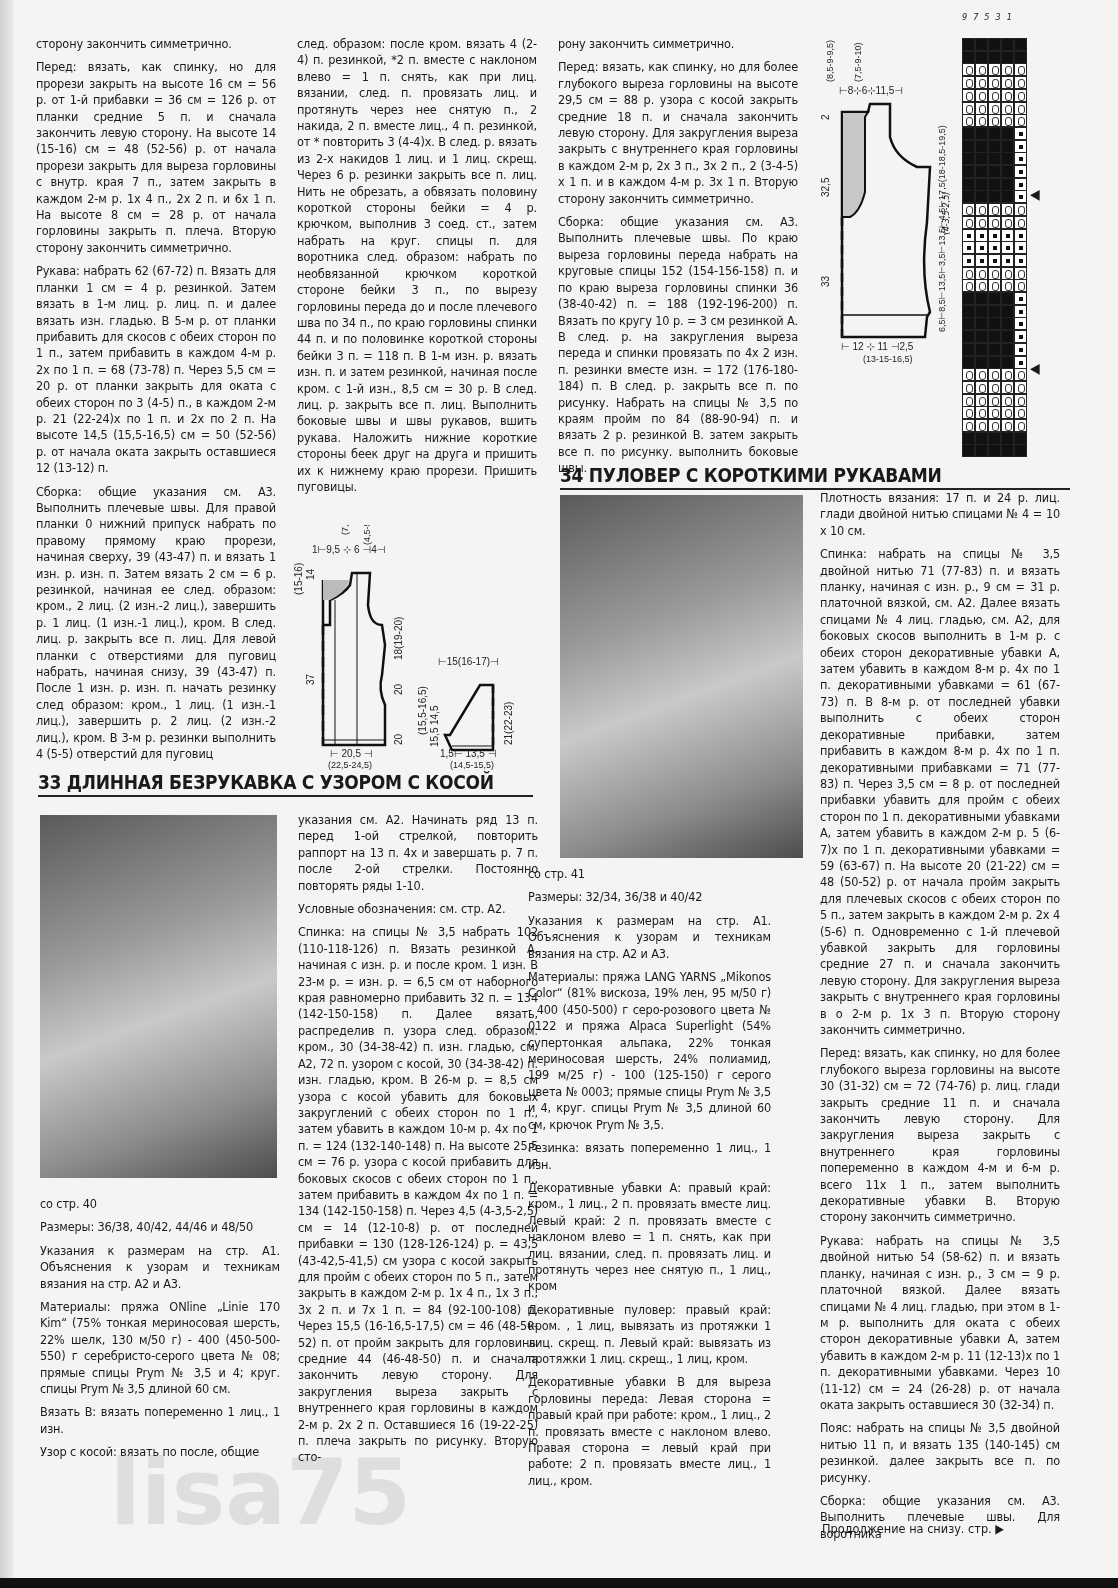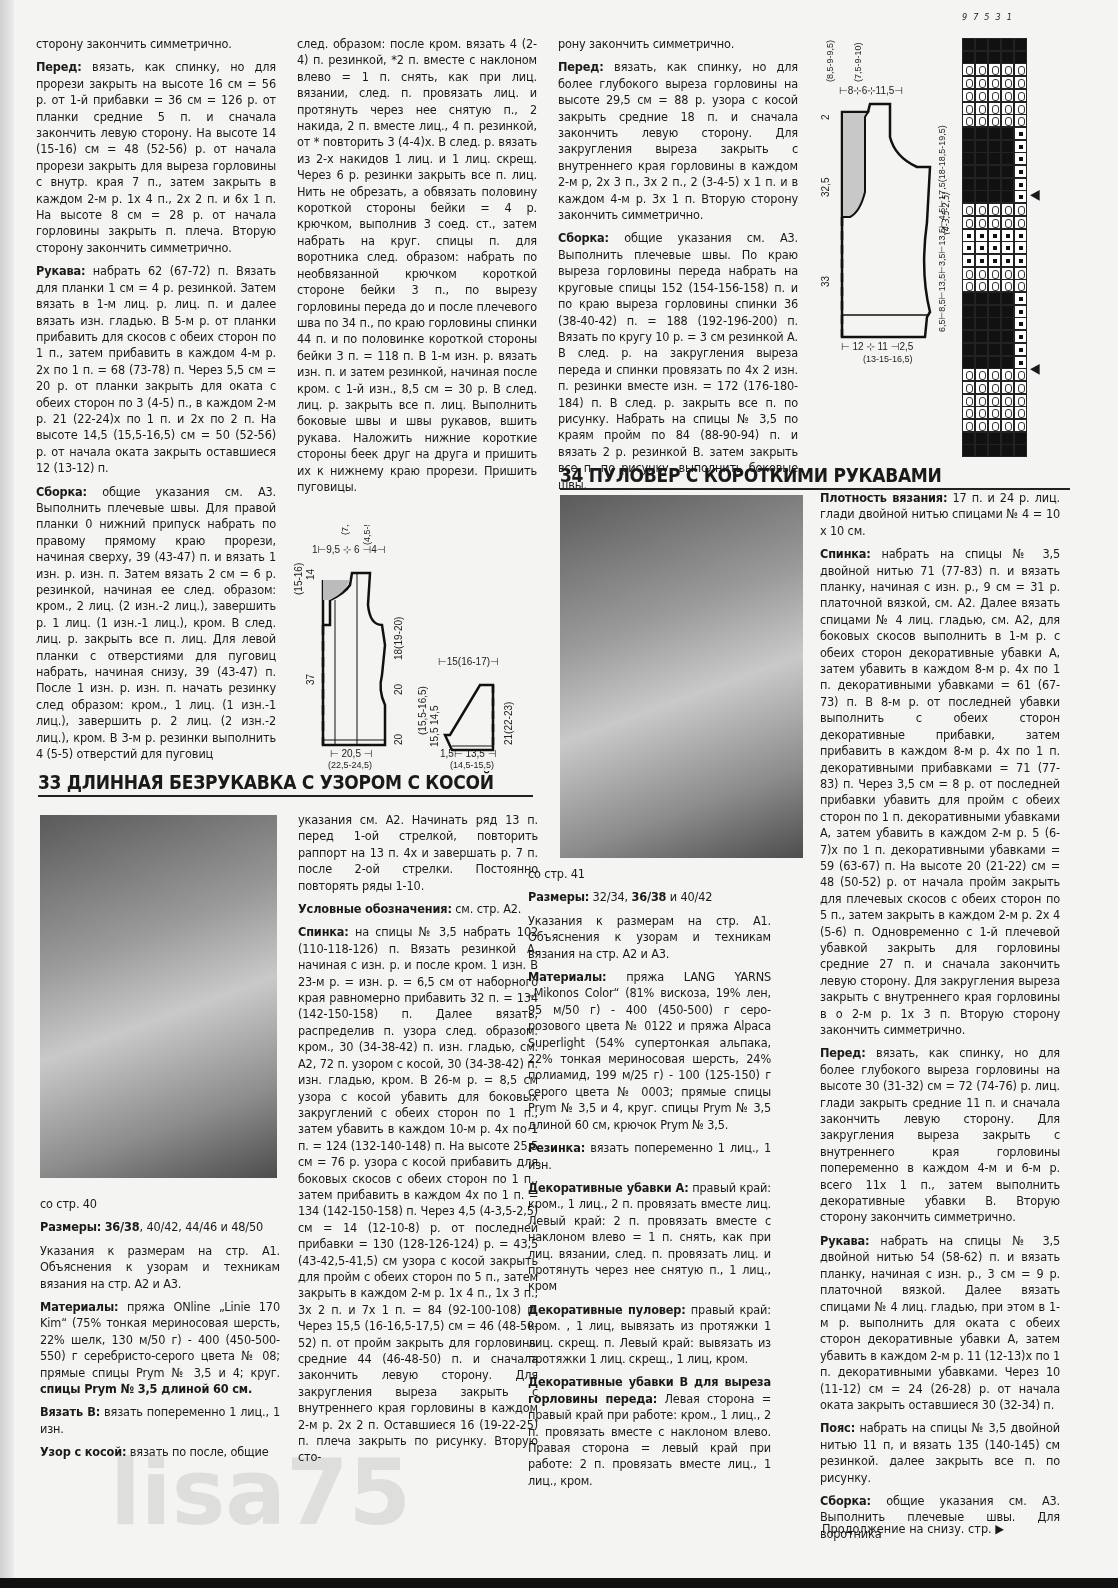--- a/index.html
+++ b/index.html
@@ -2,21 +2,21 @@
 <html><head>
 <meta charset="utf-8">
 <style>
   html,body{margin:0;padding:0;}
   body{width:1118px;height:1588px;background:#f4f4f2;position:relative;overflow:hidden;
        font-family:"DejaVu Sans Condensed","DejaVu Sans",sans-serif;color:#1a1a1a;}
   .page{position:absolute;left:0;top:0;width:1118px;height:1588px;}
   .spine{position:absolute;left:0;top:0;width:14px;height:1588px;background:linear-gradient(90deg,#cfcfcf,#ececec);}
   .col{position:absolute;font-size:12.6px;line-height:16.4px;letter-spacing:-0.15px;text-align:justify;}
   .col p{margin:0 0 7px 0;}
-  .col b{font-weight:bold;}
+  .col b{font-weight:normal;}
   .title{position:absolute;font-weight:bold;font-size:19px;letter-spacing:-0.3px;white-space:nowrap;
          border-bottom:2px solid #222;padding-bottom:2px;}
   .photo{position:absolute;background:linear-gradient(160deg,#5a5a5a 0%,#9a9a9a 35%,#c9c9c9 55%,#8c8c8c 80%,#4d4d4d 100%);}
   .fig{position:absolute;}
   .footer-next{position:absolute;font-size:12.6px;}
   .footer-mag{position:absolute;font-size:10px;}
   .footer-mag .pn{font-size:14px;margin-left:4px;}
   .chart{position:absolute;font-style:italic;}
   .chart .cell{position:absolute;width:13px;height:13px;box-sizing:border-box;border:1px solid #222;background:#fff;}
   .chart .cell.f{background:#111;border-color:#222;}

